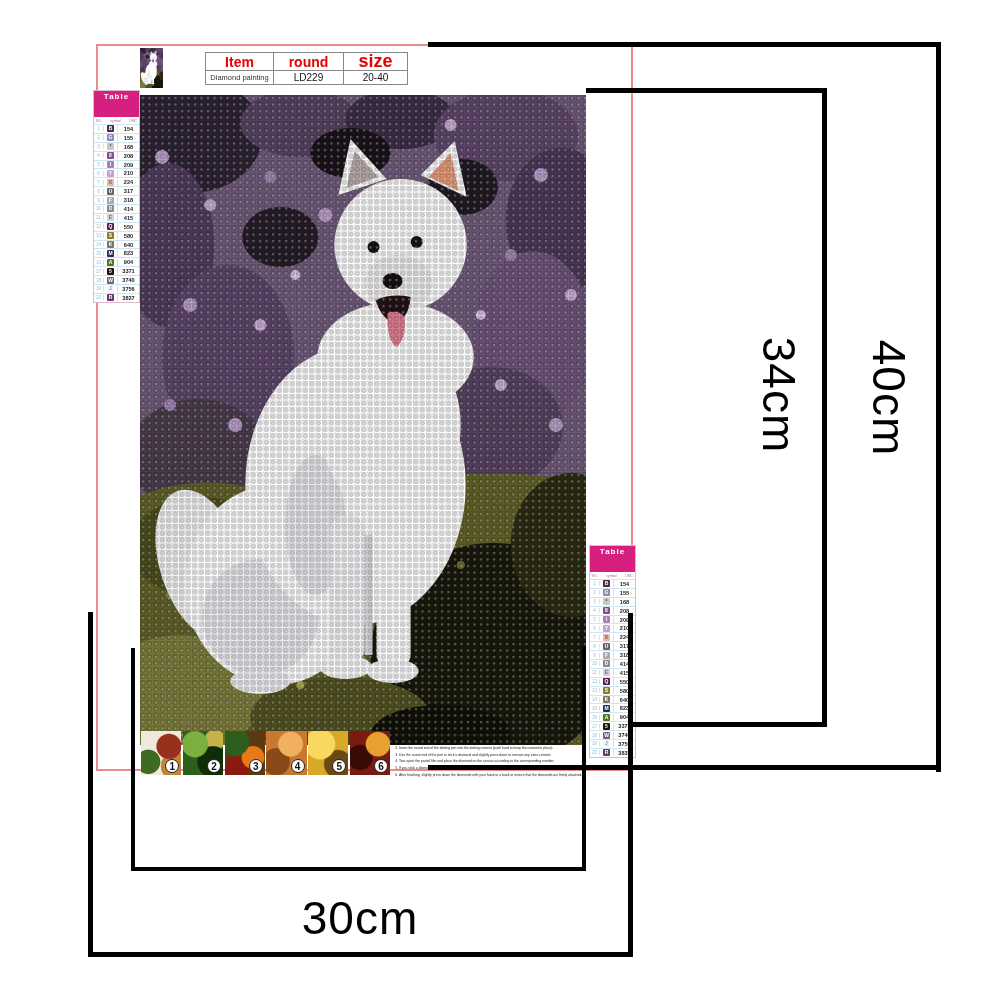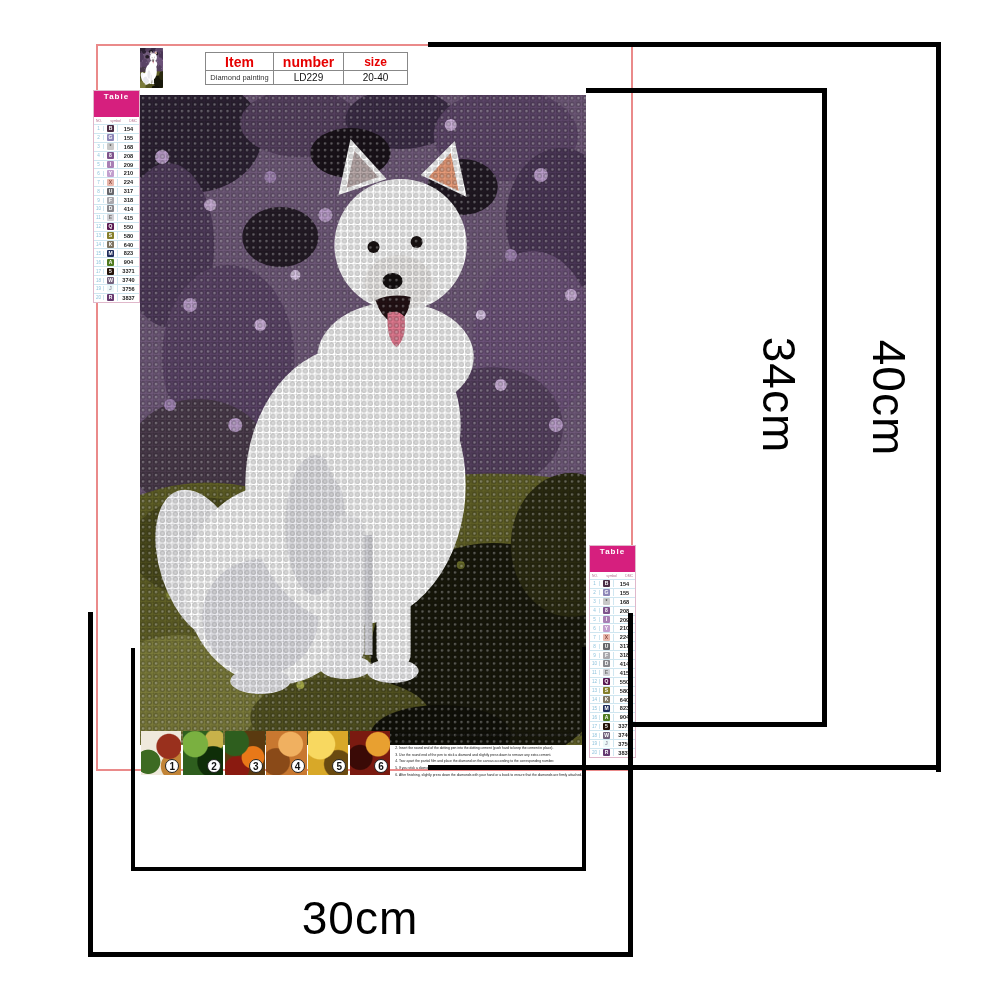--- a/index.html
+++ b/index.html
@@ -10,21 +10,21 @@
   .red-rect{position:absolute;left:96px;top:44px;width:537px;height:727px;
             border:2px solid #ea8a8a;box-sizing:border-box;background:transparent;}
 
   
   .spec{position:absolute;left:205px;top:52px;display:grid;
         grid-template-columns:68px 70px 64px;grid-template-rows:18px 14px;
         border-top:1px solid #888;border-left:1px solid #888;background:#7f1d1d;}
   .spec>div{border-right:1px solid #888;border-bottom:1px solid #888;
             display:flex;align-items:center;justify-content:center;background:#fff;}
   .spec .h{color:#e60000;font-size:14px;font-weight:600;}
-  .spec .h.b{font-weight:bold;font-size:12px;}
+  .spec .h.b{font-weight:bold;font-size:18px;}
   .spec .v{font-size:10px;color:#111;}
   .spec .v.small{font-size:7.5px;color:#333;}
 
   
   .thumb{position:absolute;left:140px;top:48px;width:23px;height:40px;overflow:hidden;}
   .thumb svg{display:block;width:100%;height:100%;}
 
   
   .pattern{position:absolute;left:140px;top:95px;width:446px;height:650px;overflow:hidden;}
   .pattern svg.art{display:block;width:100%;height:100%;}
@@ -164,21 +164,21 @@
     </symbol>
   </defs>
 </svg>
 
 <div id="stage">
 
   <div class="red-rect"></div>
 
   <div class="spec">
     <div class="h">Item</div>
-    <div class="h">number</div>
+    <div class="h">round</div>
     <div class="h b">size</div>
     <div class="v small">Diamond painting</div>
     <div class="v">LD229</div>
     <div class="v">20-40</div>
   </div>
 
   <div class="thumb">
     <svg viewBox="0 0 445 650" preserveAspectRatio="none">
         <use href="#dogscene"></use>
       </svg>

